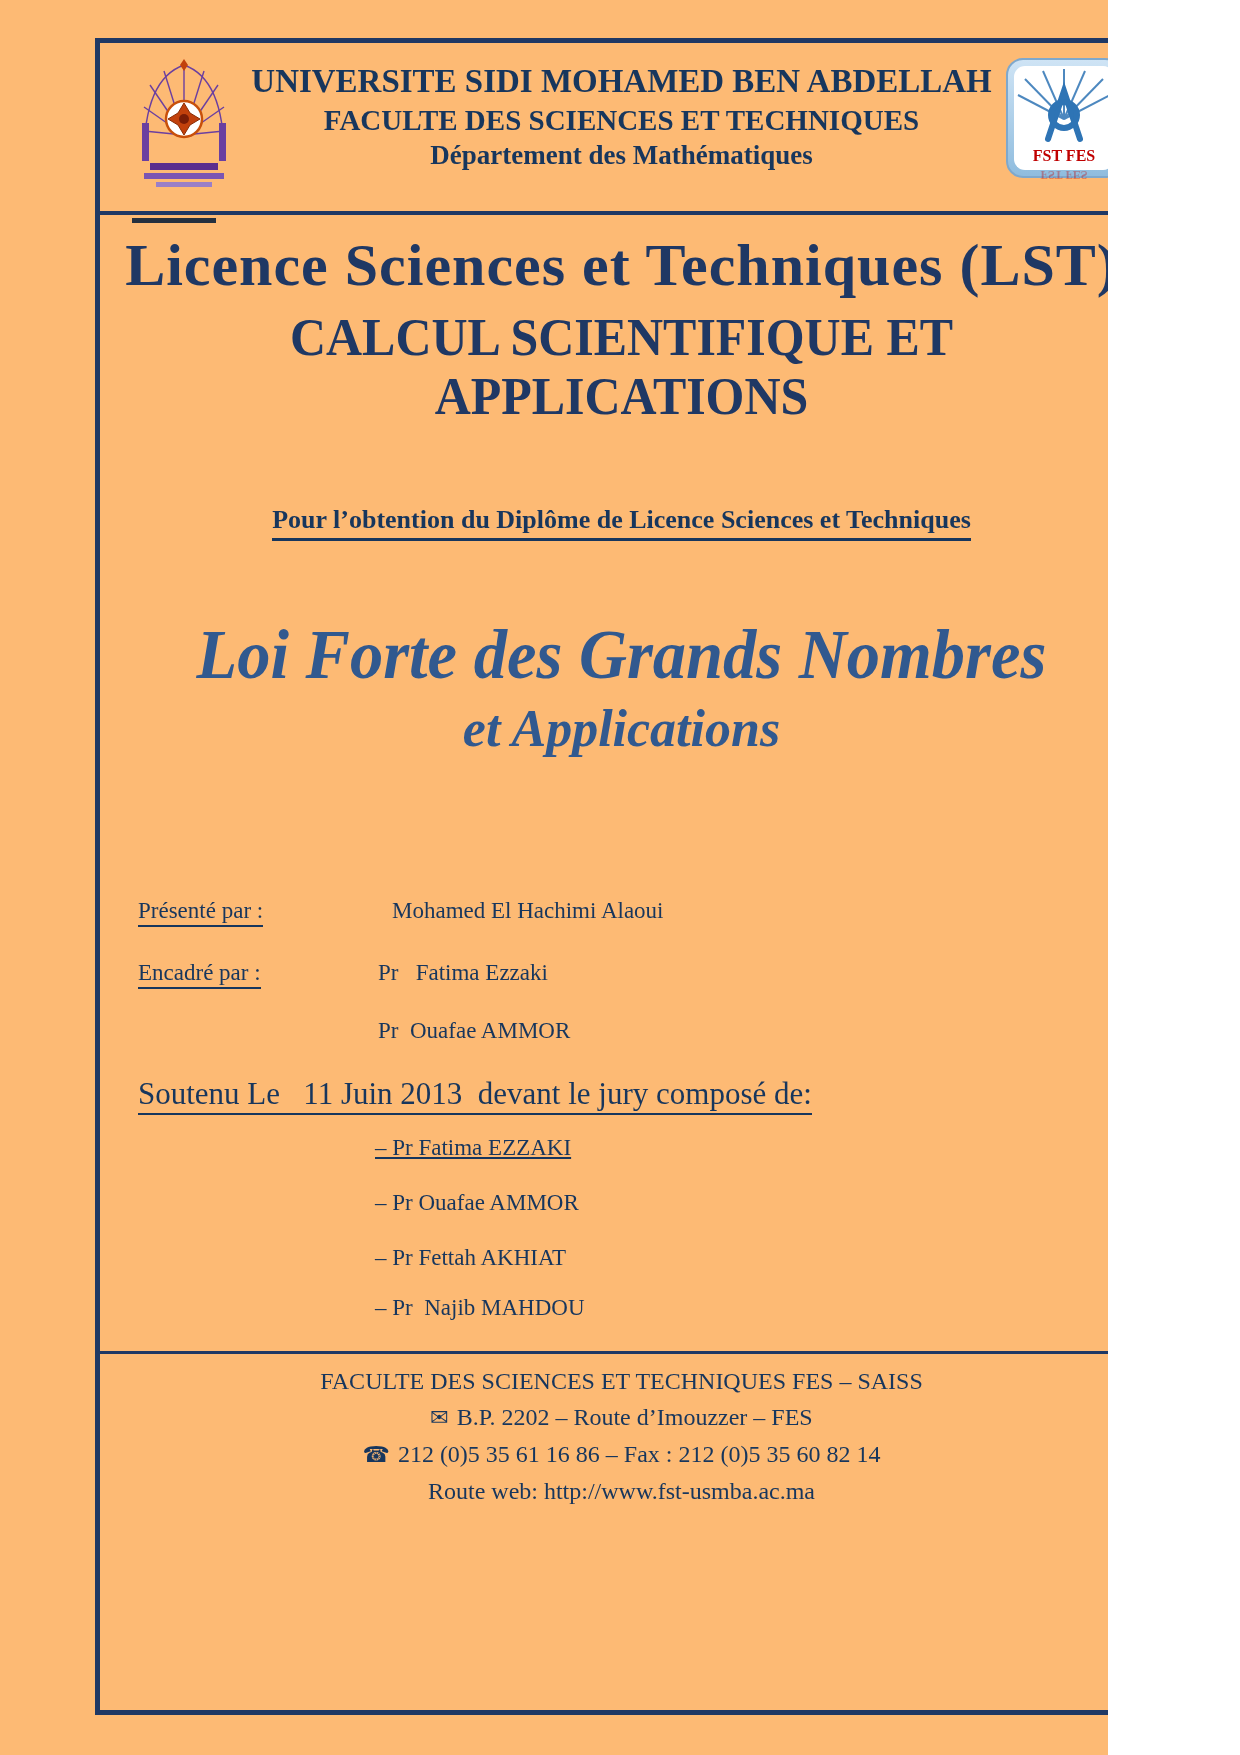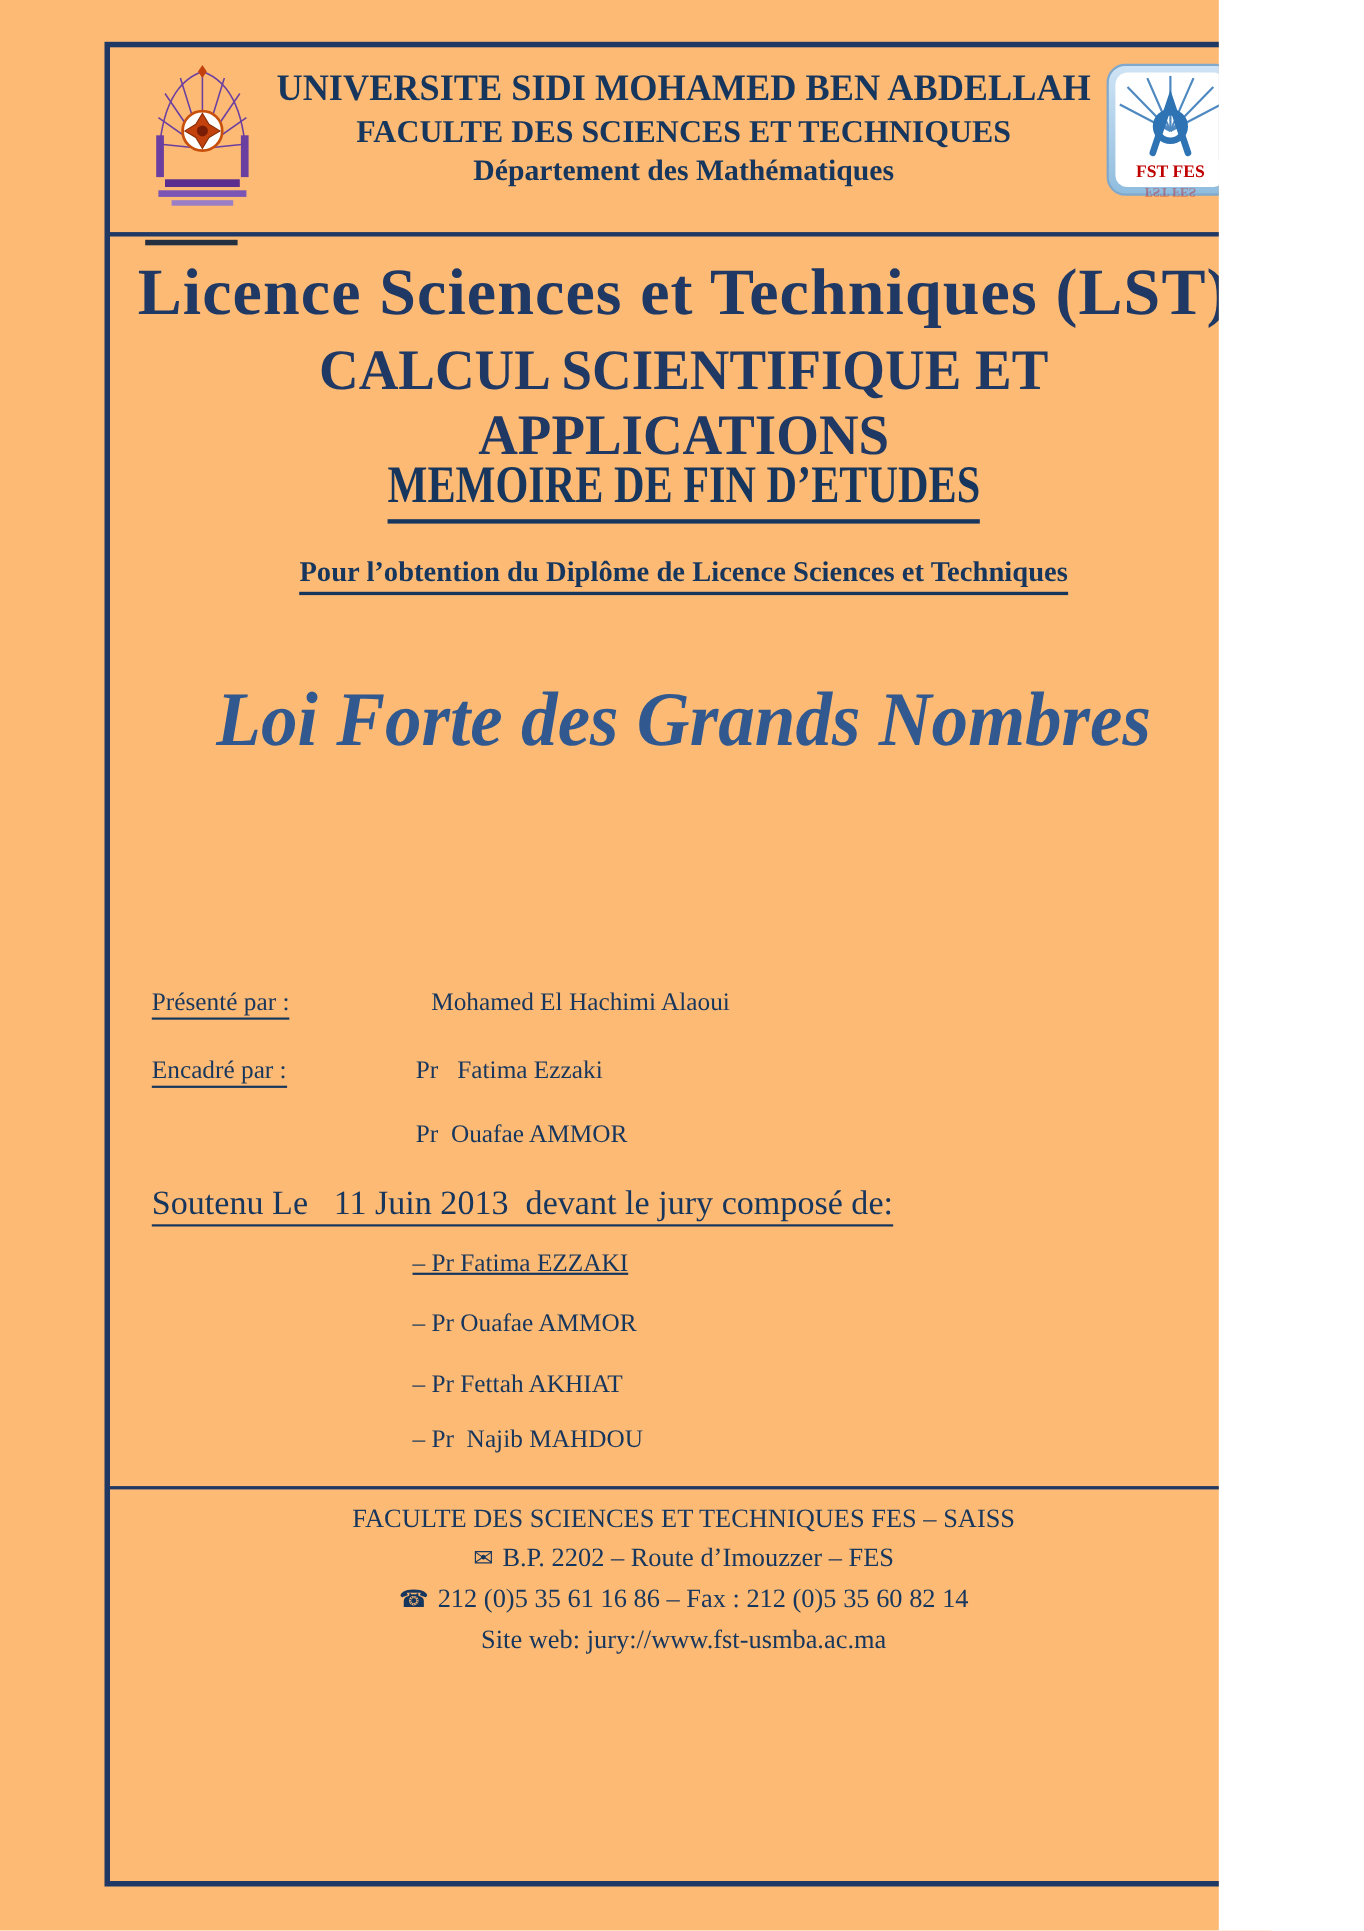--- a/index.html
+++ b/index.html
@@ -125,29 +125,27 @@
       </div>
 
       <div class="rule-main"></div>
       <div class="rule-accent"></div>
 
       <div class="program">
         <div class="program-line1">Licence Sciences et Techniques (LST)</div>
         <div class="program-line2">CALCUL SCIENTIFIQUE ET APPLICATIONS</div>
       </div>
 
-      <div class="memoire">
-        <span class="memoire-heading">MEMOIRE DE FIN D’ETUDES</span>
-      </div>
       <div class="memoire-sub-wrap">
         <span class="memoire-sub">Pour l’obtention du Diplôme de Licence Sciences et Techniques</span>
       </div>
 
       <div class="main-title">
         <div class="title-line1">Loi Forte des Grands Nombres</div>
+        <div class="title-line2">et Applications</div>
       </div>
 
       <div class="row presented">
         <span class="lbl">Présenté par :</span>
       </div>
       <div class="row presented-val keep-space">Mohamed El Hachimi Alaoui</div>
 
       <div class="row supervised">
         <span class="lbl">Encadré par :</span>
       </div>
@@ -165,18 +163,18 @@
 
       <div class="footer-rule"></div>
       <div class="footer">
         <div>FACULTE DES SCIENCES ET TECHNIQUES FES – SAISS</div>
         <div>
           <span class="icon">✉</span><span>B.P. 2202 – Route d’Imouzzer – FES</span>
         </div>
         <div>
           <span class="icon">☎</span><span>212 (0)5 35 61 16 86 – Fax : 212 (0)5 35 60 82 14</span>
         </div>
-        <div>Site web: jury://www.fst-usmba.ac.ma</div>
+        <div>Route web: http://www.fst-usmba.ac.ma</div>
       </div>
 
     </div>
   </div>
 </div>
 
 </body></html>

